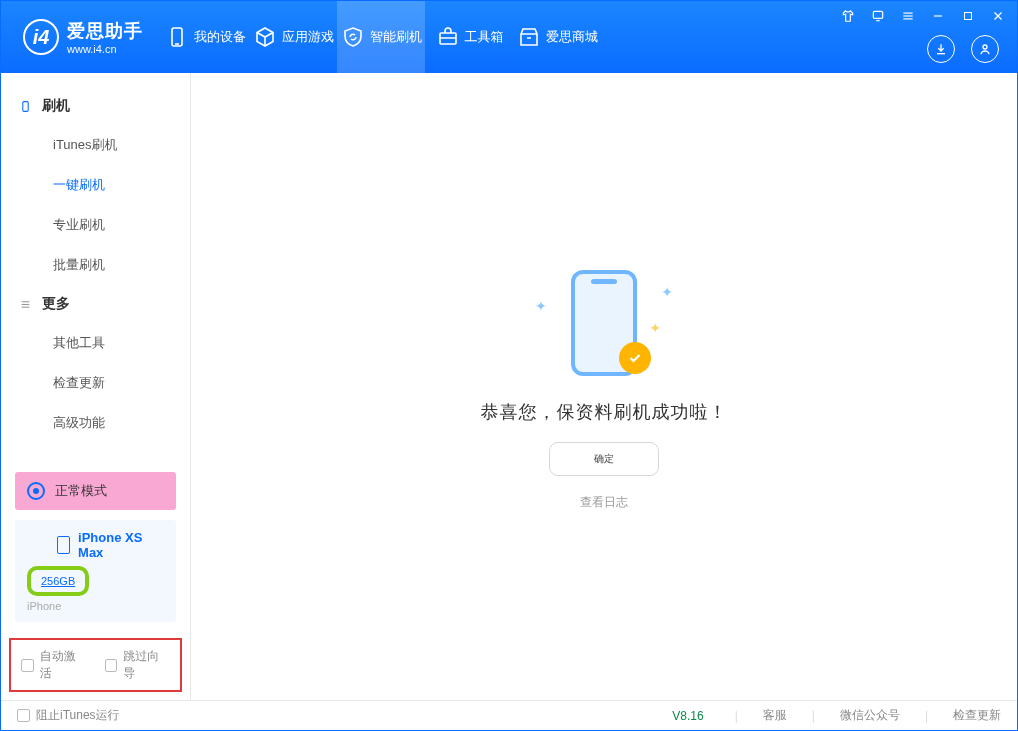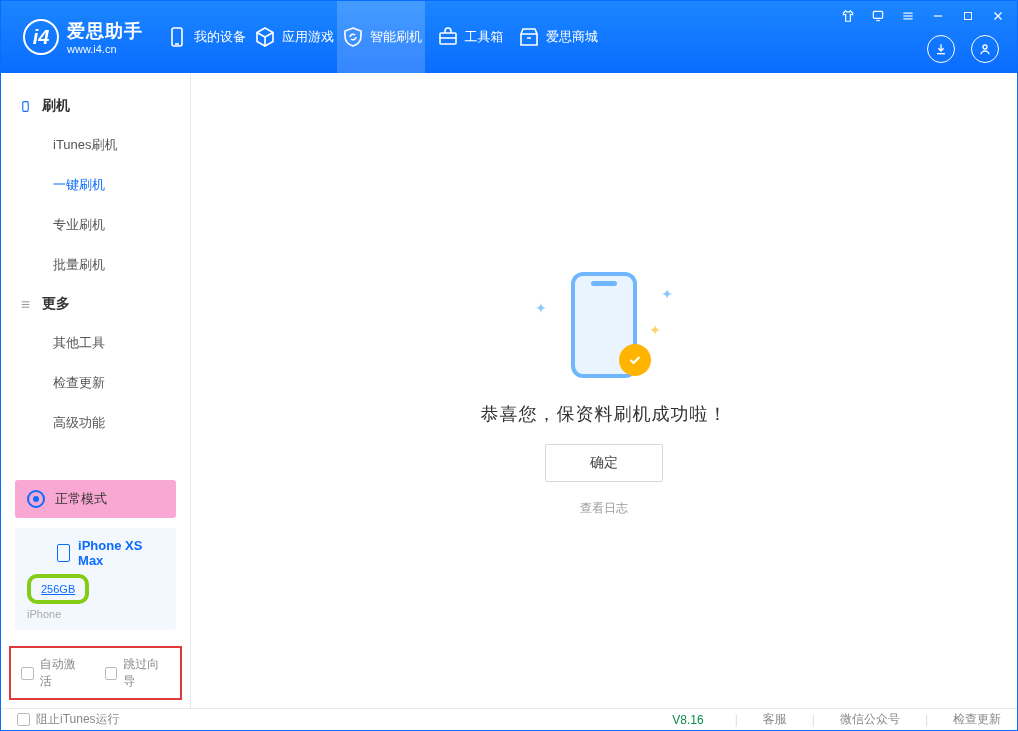--- a/index.html
+++ b/index.html
@@ -41,23 +41,23 @@
 .chk .box { width: 13px; height: 13px; border: 1px solid #bbb; border-radius: 2px; }
 .main { flex: 1; display: flex; flex-direction: column; background: #fff; }
 .content { flex: 1; display: flex; flex-direction: column; align-items: center; justify-content: center; gap: 18px; }
 .illus { position: relative; width: 150px; height: 120px; }
 .illus .phone { position: absolute; left: 42px; top: 8px; width: 66px; height: 106px; border: 4px solid #6fb6ff; border-radius: 12px; background: #eaf4ff; }
 .illus .phone::before { content: ""; position: absolute; top: 5px; left: 50%; transform: translateX(-50%); width: 26px; height: 5px; background: #6fb6ff; border-radius: 3px; }
 .illus .check { position: absolute; right: 28px; bottom: 8px; width: 32px; height: 32px; background: #ffb400; border-radius: 50%; display: flex; align-items: center; justify-content: center; }
 .illus .spark { position: absolute; color: #8cc8ff; font-size: 14px; }
 .illus .s1 { left: 6px; top: 36px; } .illus .s2 { right: 6px; top: 22px; } .illus .s3 { right: 18px; bottom: 46px; color: #ffd36b; }
 .success-text { font-size: 18px; color: #333; letter-spacing: 1px; }
-.ok-btn { border: 1px solid #d7d7d7; background: #fff; padding: 9px 44px; font-size: 14px; color: #444; cursor: pointer; border-radius: 2px; }
+.ok-btn { border: 1px solid #d7d7d7; background: #fff; padding: 9px 44px; font-size: 10px; color: #444; cursor: pointer; border-radius: 9px; }
 .log-link { font-size: 12px; color: #999; cursor: pointer; }
-.statusbar { height: 22px; border-top: 1px solid #e8e8e8; display: flex; align-items: center; padding: 0 16px; font-size: 12px; color: #888; }
+.statusbar { height: 30px; border-top: 1px solid #e8e8e8; display: flex; align-items: center; padding: 0 16px; font-size: 12px; color: #888; }
 .statusbar .left { display: flex; align-items: center; gap: 6px; }
 .statusbar .right { margin-left: auto; display: flex; align-items: center; gap: 25px; }
 .statusbar .sep { color: #ddd; }
 .statusbar .lnk { cursor: pointer; color: #888; }
 .ver { color: #0a8a4a; margin-right: 6px; }
 </style>
 </head>
 <body>
 
 <div class="window">

